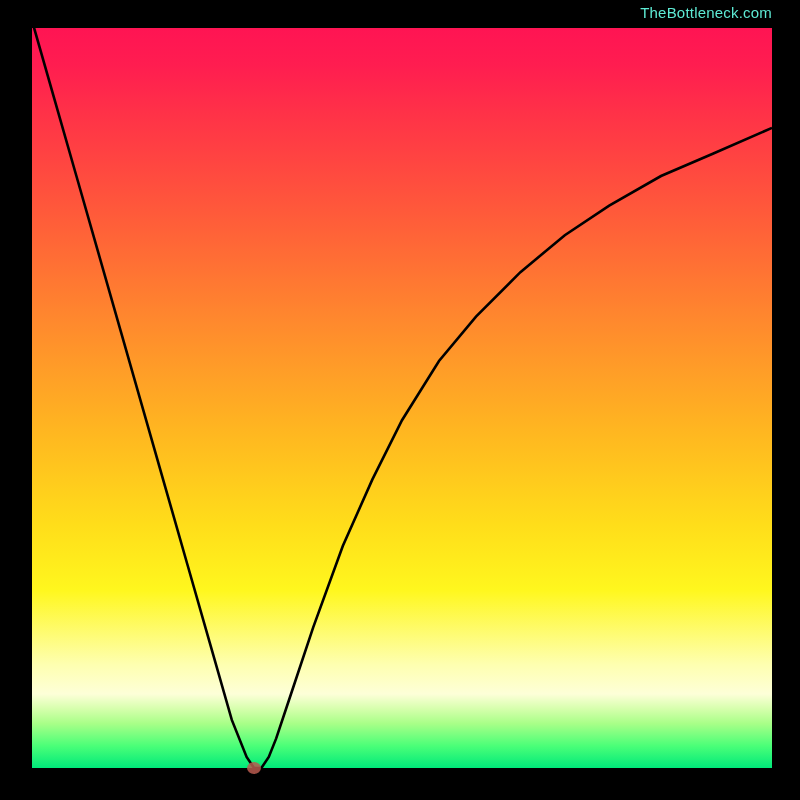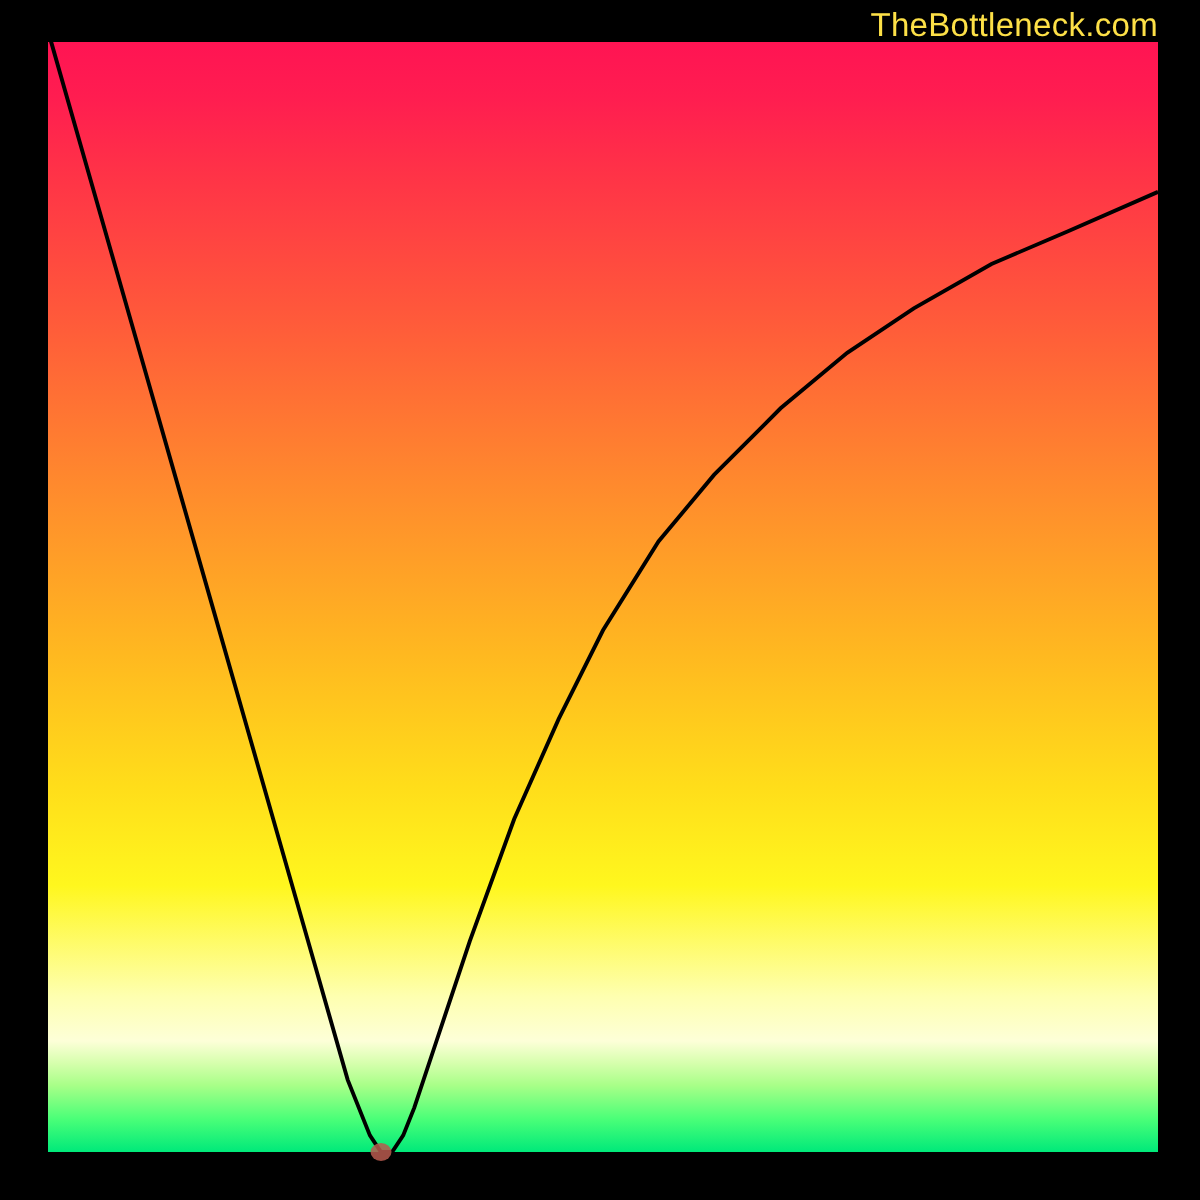--- a/index.html
+++ b/index.html
@@ -13,22 +13,22 @@
   }
   .container {
     position: relative;
     width: 800px;
     height: 800px;
   }
   .watermark {
     position: absolute;
     top: 4px;
     right: 28px;
-    color: #fde047;
-    font-size: 22px;
+    color: #5eead4;
+    font-size: 15px;
     font-weight: 500;
     letter-spacing: 0.2px;
     z-index: 10;
   }
   .plot-area {
     position: absolute;
     left: 32px;
     top: 28px;
     width: 740px;
     height: 740px;

